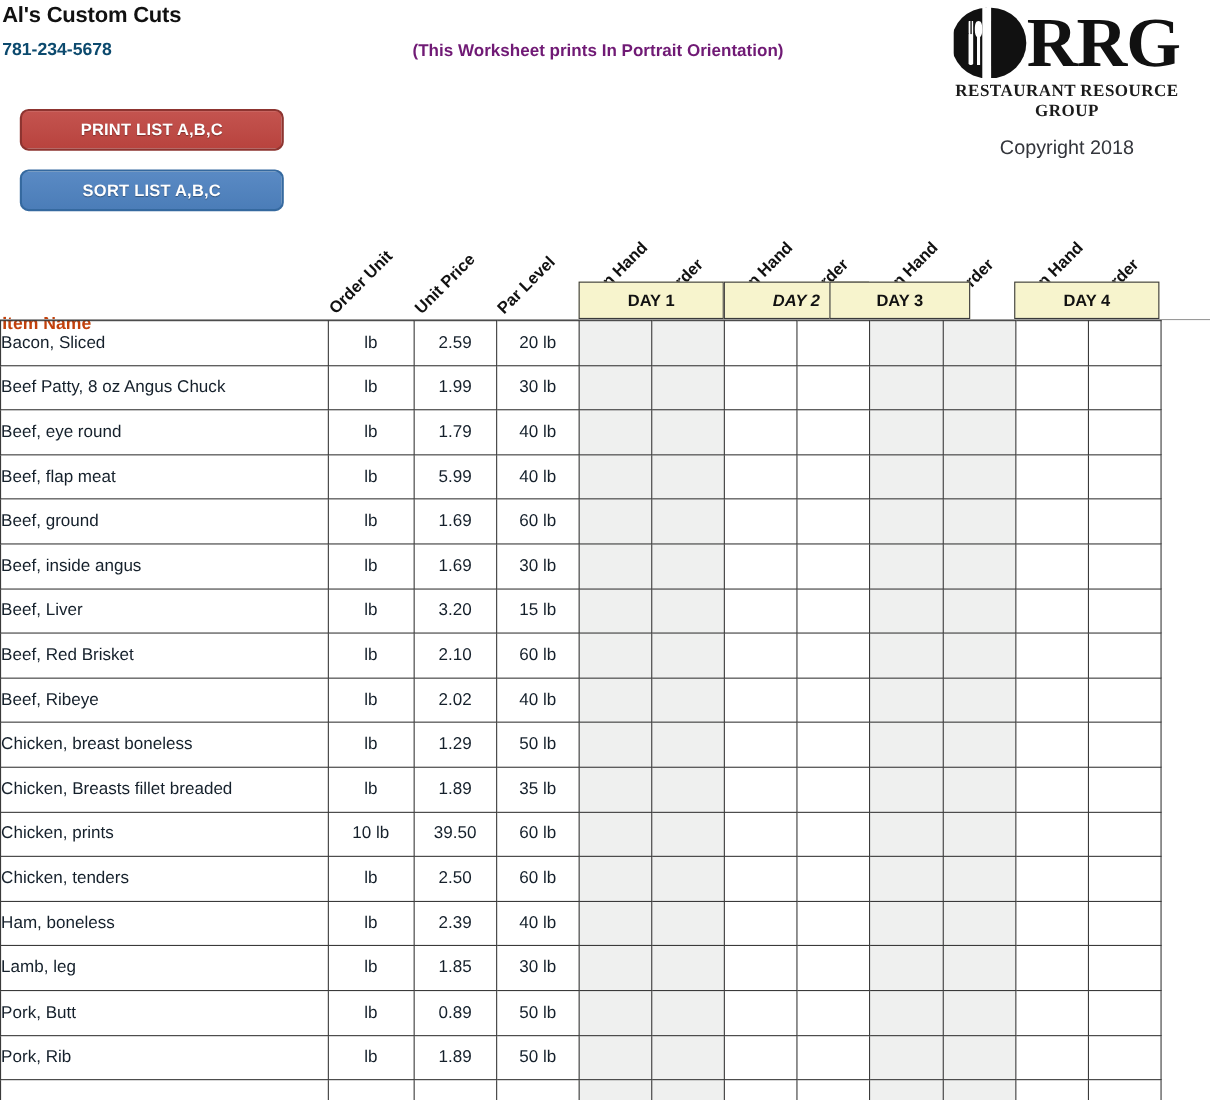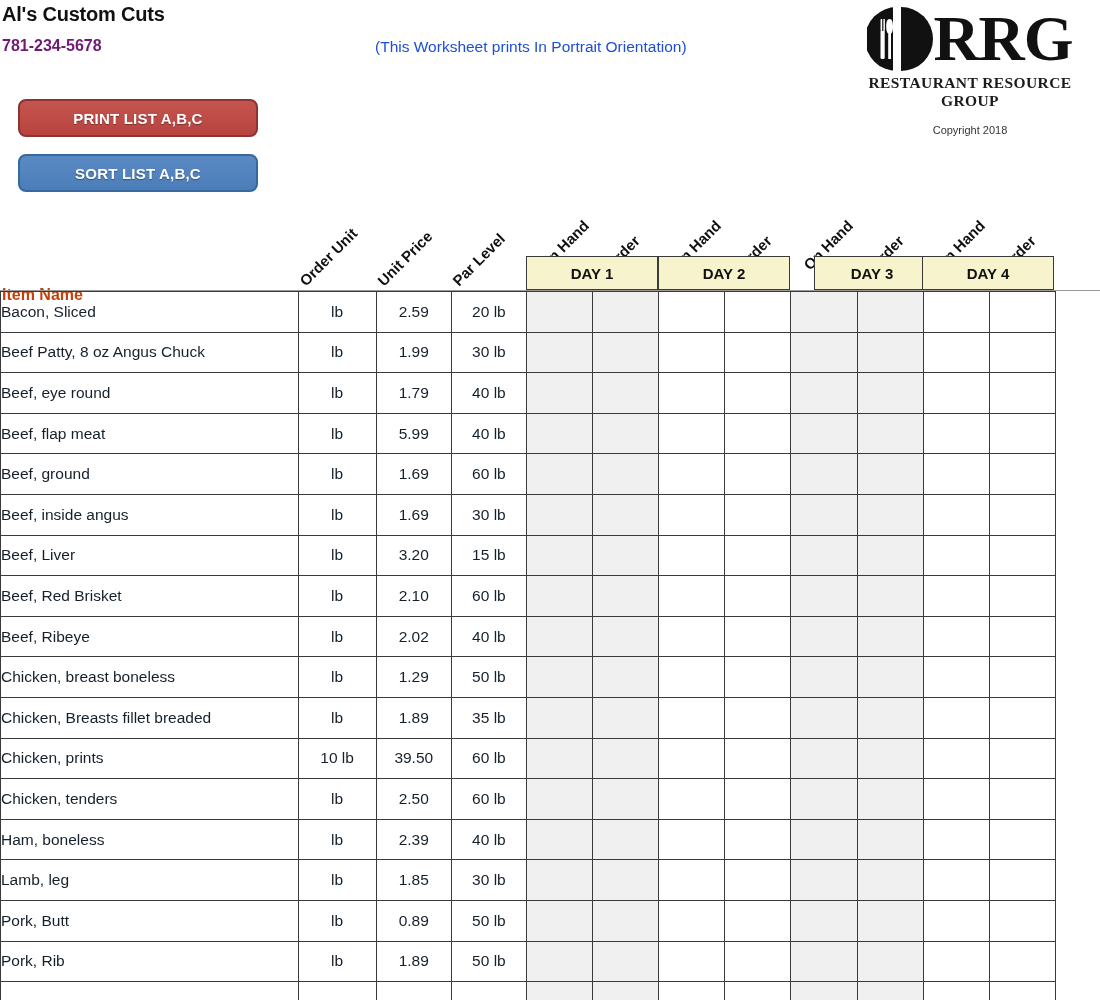--- a/index.html
+++ b/index.html
@@ -29,29 +29,29 @@
     font-weight: bold;
     color: #111111;
     letter-spacing: -0.2px;
   }
   #company-phone {
     position: absolute;
     left: 2px;
     top: 37px;
     font-size: 16px;
     font-weight: bold;
-    color: #701a75;
+    color: #0c4a6e;
   }
   #portrait-note {
     position: absolute;
     left: 375px;
     top: 38px;
     font-size: 15.5px;
-    font-weight: normal;
-    color: #1d4ed8;
+    font-weight: bold;
+    color: #701a75;
     white-space: nowrap;
   }
 
   
   .action-btn {
     position: absolute;
     width: 240px;
     height: 38px;
     border-radius: 8px;
     display: flex;
@@ -110,21 +110,21 @@
   }
   #logo-tagline {
     font-family: "Liberation Serif", serif;
     font-size: 15.5px;
     font-weight: bold;
     letter-spacing: 0.4px;
     color: #1b1b1b;
     margin-top: -2px;
   }
   #copyright {
-    font-size: 11px;
+    font-size: 18px;
     color: #33353b;
     margin-top: 14px;
   }
 
   
   .rot-label {
     position: absolute;
     font-size: 15px;
     font-weight: bold;
     color: #111111;
@@ -242,22 +242,22 @@
       <div class="rot-label" style="left: 614px; top: 256px;">Order</div>
       <div class="rot-label" style="left: 680px; top: 256px;">On Hand</div>
       <div class="rot-label" style="left: 746px; top: 256px;">Order</div>
       <div class="rot-label" style="left: 812px; top: 256px;">On Hand</div>
       <div class="rot-label" style="left: 878px; top: 256px;">Order</div>
       <div class="rot-label" style="left: 944px; top: 256px;">On Hand</div>
       <div class="rot-label" style="left: 1010px; top: 256px;">Order</div>
     </div>
   <div id="day-banner">
       <div class="day-cell" style="left: 526px; width: 132px;">DAY 1</div>
-      <div class="day-cell" style="left: 658px; width: 132px;">DAY 2</div>
-      <div class="day-cell" style="left: 814px; width: 116px;">DAY 3</div>
+      <div class="day-cell" style="left: 658px; width: 132px; font-style: italic;">DAY 2</div>
+      <div class="day-cell" style="left: 754px; width: 128px;">DAY 3</div>
       <div class="day-cell" style="left: 922px; width: 132px;">DAY 4</div>
     </div>
 
   <div id="item-name-header">Item Name</div>
   <div id="header-rule"></div>
 </div>
 
 <div id="sheet">
   <table id="grid">
     <tbody id="grid-body">

